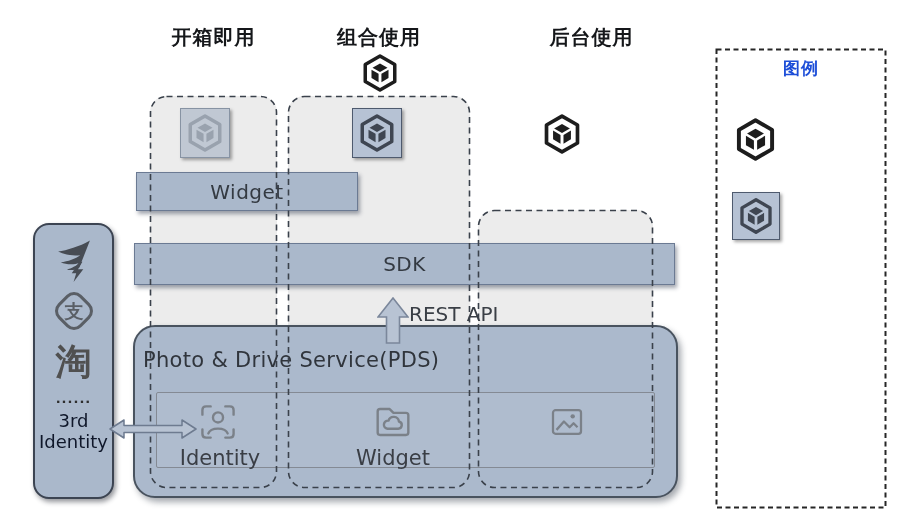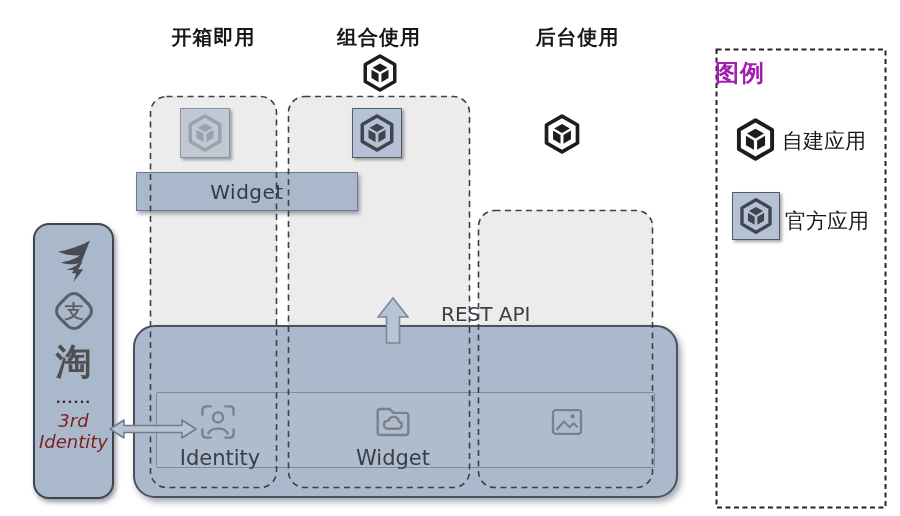--- a/index.html
+++ b/index.html
@@ -30,54 +30,58 @@
   .module-label{font-size:21px;color:#3a3e45;text-align:center;z-index:6;}
   .module-icon{z-index:6;}
   
   .official-square{
     background:#b6c2d4;border:1.5px solid #4e5a6e;z-index:6;
     box-shadow:2px 2px 3px rgba(0,0,0,.35);
     display:flex;align-items:center;justify-content:center;
   }
   .official-square.faded{background:#c0c8d3;border-color:#8793a3;}
   
-  #rest-label{font-size:20px;color:#3a3f46;z-index:4;margin-left:32px;}
+  #rest-label{font-size:20px;color:#3a3f46;z-index:4;}
   .arrow-svg{z-index:4;}
   
   #sidebar{
     background:#aab8cb;border:2px solid #3c4452;border-radius:16px;z-index:2;
     box-shadow:2px 3px 5px rgba(20,25,35,.45);
     display:flex;flex-direction:column;align-items:center;
   }
   #taobao-char{font-size:36px;font-weight:bold;color:#505050;line-height:1;margin-top:9px;}
   #sidebar-dots{font-size:13px;font-weight:bold;color:#2e2e2e;letter-spacing:1px;line-height:1;margin-top:12px;}
-  .sidebar-text{font-size:18px;color:#7f1d1d;line-height:1.15;white-space:nowrap;font-style:italic;}
+  .sidebar-text{font-size:18px;color:#0f172a;line-height:1.15;white-space:nowrap;}
   
-  #legend-title{font-size:24px;font-weight:600;color:#a21caf;z-index:6;letter-spacing:1px;}
+  #legend-title{font-size:17px;font-weight:600;color:#1d4ed8;text-align:center;z-index:6;letter-spacing:1px;}
   .legend-label{font-size:21px;font-weight:500;color:#15171a;z-index:6;white-space:nowrap;}
   .cube-icon{display:block;}
 </style>
 </head>
 <body>
 
 <div id="canvas">
 
   <div class="abs col-header" style="left:288px;top:24px;width:182px;">组合使用</div>
   <div class="abs col-header" style="left:150px;top:24px;width:127px;">开箱即用</div>
-  <div class="abs col-header" style="left:490px;top:24px;width:175px;">后台使用</div>
+  <div class="abs col-header" style="left:504px;top:24px;width:175px;">后台使用</div>
 
   <div class="abs col-fill" style="left:150px;top:96px;width:127px;height:392px;"></div>
   <div class="abs col-fill" style="left:288px;top:96px;width:182px;height:392px;"></div>
   <div class="abs col-fill" style="left:478px;top:210px;width:175px;height:278px;"></div>
 
   <div id="pds-box" class="abs" style="left:133px;top:325px;width:541px;height:169px;"></div>
+  <div id="pds-title" class="abs" style="left:143px;top:348px;">Photo &amp; Drive Service(PDS)</div>
   <div id="pds-inner" class="abs" style="left:156px;top:392px;width:497px;height:74px;"></div>
 
   <div class="bar abs" style="left:136px;top:172px;width:220px;height:37px;">
     <span>Widget</span>
+  </div>
+  <div class="bar abs" style="left:134px;top:243px;width:539px;height:40px;">
+    <span>SDK</span>
   </div>
 
   <svg class="abs arrow-svg" style="left:377px;top:297px;" width="32" height="47" viewBox="0 0 32 47">
     <polygon points="16,1 31,20 22.5,20 22.5,46 9.5,46 9.5,20 1,20" fill="#b8c3d3" stroke="#7b879b" stroke-width="1.6"></polygon>
   </svg>
   <div id="rest-label" class="abs" style="left:409px;top:302px;">REST API</div>
 
   <svg class="abs col-dash" style="left:149px;top:95px;" width="130" height="395">
     <rect x="1.5" y="1.5" width="126" height="391" rx="16" fill="none" stroke="#3a414b" stroke-width="1.6" stroke-dasharray="6 4.5"></rect>
   </svg>
@@ -171,25 +175,23 @@
     <rect x="1.5" y="1.5" width="169" height="458" fill="#ffffff" stroke="#262626" stroke-width="2" stroke-dasharray="5 3.5"></rect>
   </svg>
   <div id="legend-title" class="abs" style="left:715px;top:57px;width:172px;">图例</div>
 
   <svg class="abs cube-icon" style="left:733px;top:117px;z-index:6;" width="45" height="45" viewBox="0 0 48 48">
     <path d="M24 3.5 L41.7 13.75 V34.25 L24 44.5 L6.3 34.25 V13.75 Z" fill="none" stroke="#1d1d1d" stroke-width="4.2" stroke-linejoin="round"></path>
     <path d="M24 12.5 L33 17.7 L24 22.9 L15 17.7 Z" fill="#1d1d1d"></path>
     <path d="M13.8 20 L22.3 25 L22.3 35 L13.8 30 Z" fill="#1d1d1d"></path>
     <path d="M34.2 20 L25.7 25 L25.7 35 L34.2 30 Z" fill="#1d1d1d"></path>
   </svg>
-  <div class="abs legend-label" style="left:782px;top:127px;">自建应用</div>
 
   <div class="abs official-square" style="left:732px;top:192px;width:46px;height:46px;">
     <svg class="cube-icon" width="38" height="38" viewBox="0 0 48 48">
       <path d="M24 3.5 L41.7 13.75 V34.25 L24 44.5 L6.3 34.25 V13.75 Z" fill="none" stroke="#3f4652" stroke-width="4.2" stroke-linejoin="round"></path>
       <path d="M24 12.5 L33 17.7 L24 22.9 L15 17.7 Z" fill="#3f4652"></path>
       <path d="M13.8 20 L22.3 25 L22.3 35 L13.8 30 Z" fill="#3f4652"></path>
       <path d="M34.2 20 L25.7 25 L25.7 35 L34.2 30 Z" fill="#3f4652"></path>
     </svg>
   </div>
-  <div class="abs legend-label" style="left:785px;top:207px;">官方应用</div>
 
 </div>
 
 </body></html>

